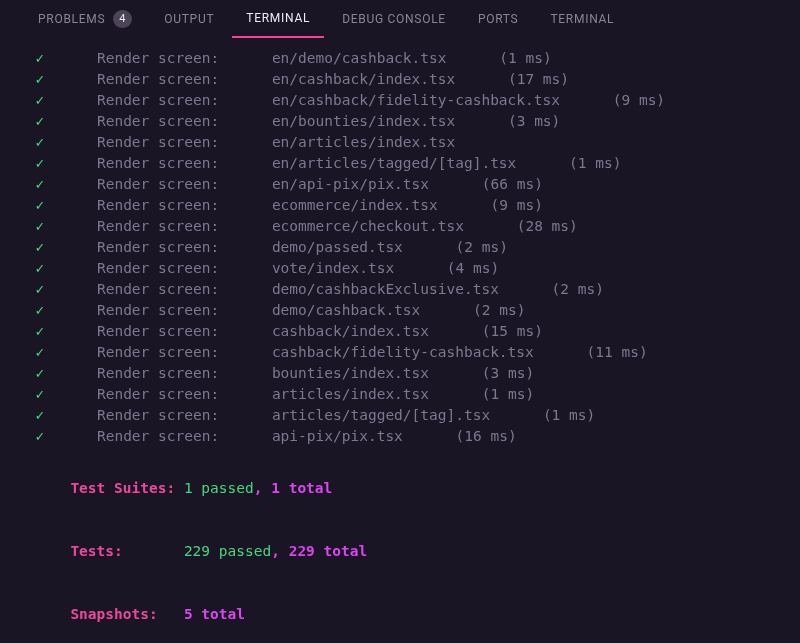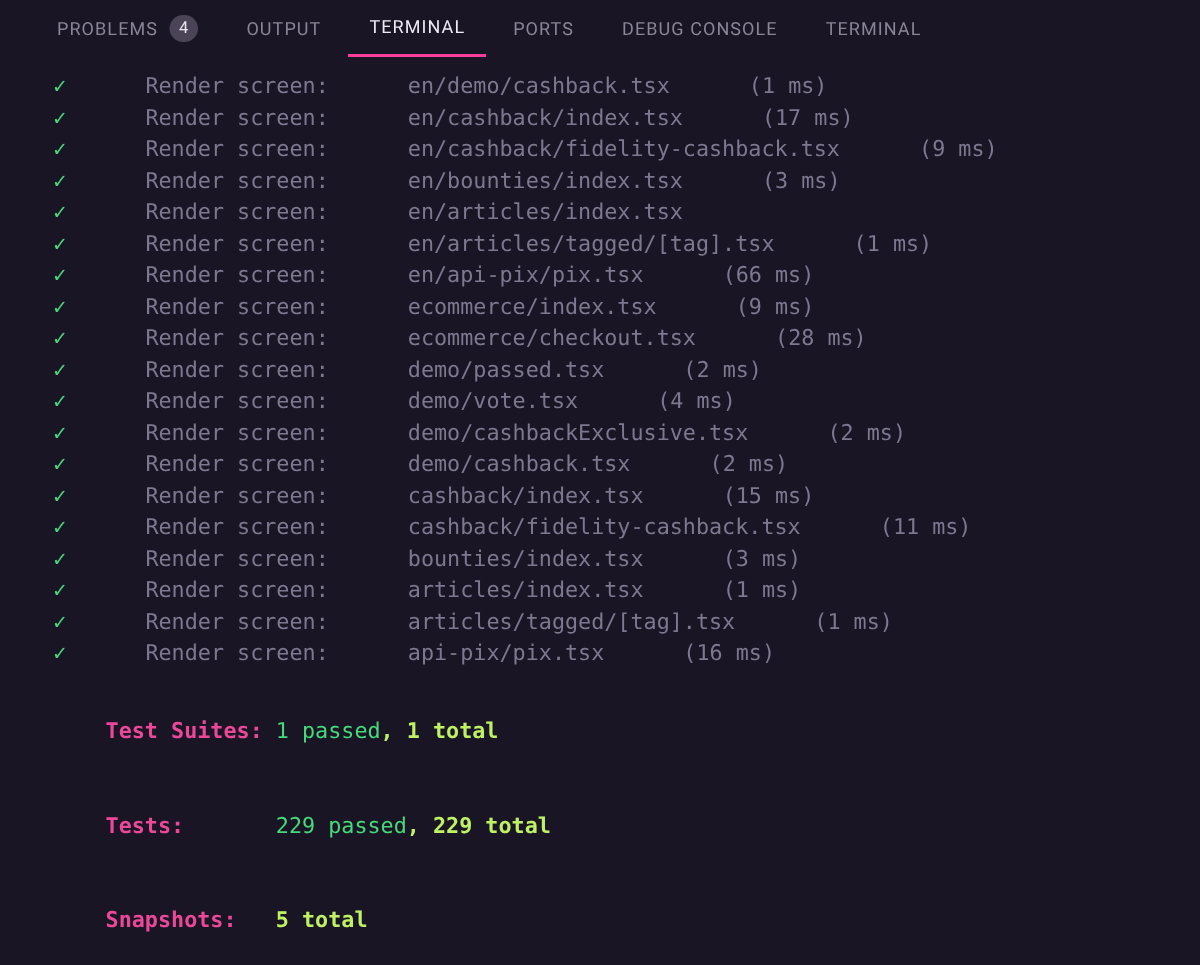--- a/index.html
+++ b/index.html
@@ -52,63 +52,63 @@
   .terminal {
     padding: 10px 18px 0 18px;
     line-height: 1.45;
     font-size: 14.5px;
   }
   .line {
     white-space: pre;
   }
   .check { color: #45d97a; }
   .dim { color: #7d7790; margin-left: 44px; }
-  .white { color: #bef264; font-weight: 600; }
+  .white { color: #d946ef; font-weight: 600; }
   .boldw { color: #ec4899; font-weight: 700; }
   .green { color: #45d97a; font-weight: 400; }
   .summary { margin-top: 10px; }
 </style>
 </head>
 <body>
 
 <div class="tabbar">
   <div class="tab">
     <span>PROBLEMS</span>
     <span class="badge">4</span>
   </div>
   <div class="tab">
     <span>OUTPUT</span>
   </div>
   <div class="tab active">
     <span>TERMINAL</span>
   </div>
   <div class="tab">
-    <span>PORTS</span>
+    <span>DEBUG CONSOLE</span>
   </div>
   <div class="tab">
-    <span>DEBUG CONSOLE</span>
+    <span>PORTS</span>
   </div>
   <div class="tab">
     <span>TERMINAL</span>
   </div>
 </div>
 
 <div class="terminal">
   <div id="render-lines">
       <div class="line">  <span class="check">✓</span> <span class="dim">Render screen: </span><span class="dim">en/demo/cashback.tsx</span> <span class="dim">(1 ms)</span></div>
       <div class="line">  <span class="check">✓</span> <span class="dim">Render screen: </span><span class="dim">en/cashback/index.tsx</span> <span class="dim">(17 ms)</span></div>
       <div class="line">  <span class="check">✓</span> <span class="dim">Render screen: </span><span class="dim">en/cashback/fidelity-cashback.tsx</span> <span class="dim">(9 ms)</span></div>
       <div class="line">  <span class="check">✓</span> <span class="dim">Render screen: </span><span class="dim">en/bounties/index.tsx</span> <span class="dim">(3 ms)</span></div>
       <div class="line">  <span class="check">✓</span> <span class="dim">Render screen: </span><span class="dim">en/articles/index.tsx</span></div>
       <div class="line">  <span class="check">✓</span> <span class="dim">Render screen: </span><span class="dim">en/articles/tagged/[tag].tsx</span> <span class="dim">(1 ms)</span></div>
       <div class="line">  <span class="check">✓</span> <span class="dim">Render screen: </span><span class="dim">en/api-pix/pix.tsx</span> <span class="dim">(66 ms)</span></div>
       <div class="line">  <span class="check">✓</span> <span class="dim">Render screen: </span><span class="dim">ecommerce/index.tsx</span> <span class="dim">(9 ms)</span></div>
       <div class="line">  <span class="check">✓</span> <span class="dim">Render screen: </span><span class="dim">ecommerce/checkout.tsx</span> <span class="dim">(28 ms)</span></div>
       <div class="line">  <span class="check">✓</span> <span class="dim">Render screen: </span><span class="dim">demo/passed.tsx</span> <span class="dim">(2 ms)</span></div>
-      <div class="line">  <span class="check">✓</span> <span class="dim">Render screen: </span><span class="dim">demo/vote.tsx</span> <span class="dim">(4 ms)</span></div>
+      <div class="line">  <span class="check">✓</span> <span class="dim">Render screen: </span><span class="dim">vote/index.tsx</span> <span class="dim">(4 ms)</span></div>
       <div class="line">  <span class="check">✓</span> <span class="dim">Render screen: </span><span class="dim">demo/cashbackExclusive.tsx</span> <span class="dim">(2 ms)</span></div>
       <div class="line">  <span class="check">✓</span> <span class="dim">Render screen: </span><span class="dim">demo/cashback.tsx</span> <span class="dim">(2 ms)</span></div>
       <div class="line">  <span class="check">✓</span> <span class="dim">Render screen: </span><span class="dim">cashback/index.tsx</span> <span class="dim">(15 ms)</span></div>
       <div class="line">  <span class="check">✓</span> <span class="dim">Render screen: </span><span class="dim">cashback/fidelity-cashback.tsx</span> <span class="dim">(11 ms)</span></div>
       <div class="line">  <span class="check">✓</span> <span class="dim">Render screen: </span><span class="dim">bounties/index.tsx</span> <span class="dim">(3 ms)</span></div>
       <div class="line">  <span class="check">✓</span> <span class="dim">Render screen: </span><span class="dim">articles/index.tsx</span> <span class="dim">(1 ms)</span></div>
       <div class="line">  <span class="check">✓</span> <span class="dim">Render screen: </span><span class="dim">articles/tagged/[tag].tsx</span> <span class="dim">(1 ms)</span></div>
       <div class="line">  <span class="check">✓</span> <span class="dim">Render screen: </span><span class="dim">api-pix/pix.tsx</span> <span class="dim">(16 ms)</span></div>
     </div>
 

